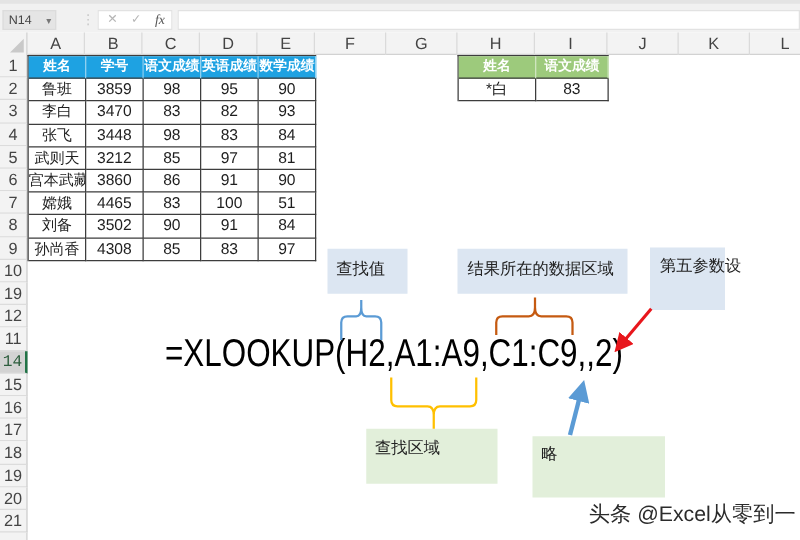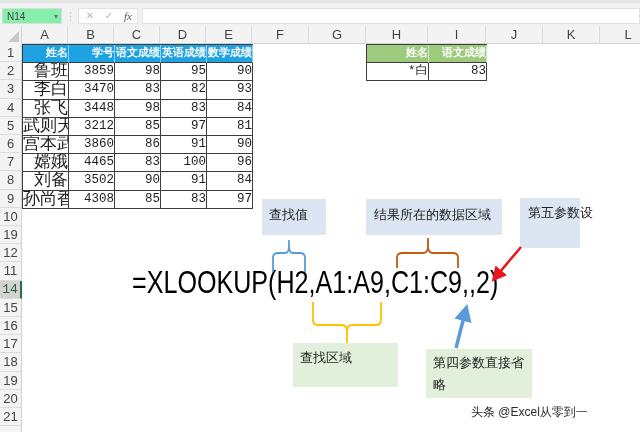--- a/index.html
+++ b/index.html
@@ -2,21 +2,21 @@
 <html style="--blue: #1ea2e2; --green: #9dca7c; --cblue: #dce6f2; --cgreen: #e2efda; --sel: #217346;"><head>
 <meta charset="utf-8">
 <style>
   html, body { margin:0; padding:0; }
   body { width:640px; height:432px; overflow:hidden; position:relative; background:#ffffff;
          font-family:"Liberation Sans","DejaVu Sans",sans-serif; color:#222; }
   .abs { position:absolute; }
 
   
   .toolbar { left:0; top:0; width:640px; height:26px; background:#f1f1f1; border-top:3px solid #e4e4e4; box-sizing:border-box; }
-  .namebox { left:2px; top:8px; width:60px; height:16px; background:#86efac; border:1px solid #dcdcdc; box-sizing:border-box; }
+  .namebox { left:2px; top:8px; width:43px; height:16px; background:#e5e5e5; border:1px solid #dcdcdc; box-sizing:border-box; }
   .namebox-text { position:absolute; left:4px; top:1px; font-size:10px; color:#444; line-height:13px; }
   .namebox-arrow { position:absolute; right:3px; top:1px; font-size:8px; color:#777; line-height:13px; }
   .sep-dots { left:65px; top:8px; width:6px; height:16px; font-size:11px; color:#c8c8c8; line-height:16px; text-align:center; }
   .btn-group { left:78px; top:8px; width:60px; height:16px; background:#fff; border:1px solid #e2e2e2; box-sizing:border-box; }
   .tb-btn { position:absolute; top:0; width:18px; height:14px; font-size:10px; line-height:14px; text-align:center; color:#b5b5b5; }
   .tb-btn.fx { color:#555; font-style:italic; font-family:"Liberation Serif",serif; font-size:11px; }
   .formula-input { left:142px; top:8px; width:498px; height:16px; background:#fff; border:1px solid #e2e2e2; box-sizing:border-box;
                    font-size:11px; line-height:14px; padding-left:4px; color:#222; }
 
   
@@ -28,34 +28,34 @@
   .rowhead-bar { left:0; top:44px; width:22px; height:388px; background:#f3f3f3; border-right:1px solid #d2d2d2; box-sizing:border-box; }
   .rowhead { left:0; width:22px; height:18.2px; font-size:13px; line-height:18px; text-align:center; color:#444;
              border-bottom:1px solid #dcdcdc; border-right:1px solid #d2d2d2; box-sizing:border-box; background:#f3f3f3; }
   .rowhead.selected { background:#d3d3d3; border-right:2px solid var(--sel, #217346); color:#2f5f3f;font-family:Liberation Mono, monospace; }
 
   
   .grid { display:grid; border-left:1px solid #3d3d3d; border-top:1px solid #3d3d3d; box-sizing:border-box; }
   .main-table { left:22px; top:44px; grid-template-columns:46px 46px 46px 46px 46px; grid-auto-rows:18.2px; }
   .lookup-table { left:366px; top:44px; grid-template-columns:62px 58px; grid-auto-rows:18.2px; }
   .cell { border-right:1px solid #3d3d3d; border-bottom:1px solid #3d3d3d; box-sizing:border-box;
-          font-size:12.5px; line-height:17px; text-align:right; white-space:nowrap; overflow:hidden; color:#1e1e1e;font-family:Liberation Mono, monospace; }
+          font-size:12.5px; line-height:17px; text-align:center; white-space:nowrap; overflow:hidden; color:#1e1e1e; }
   .cell.hdr-blue { background:var(--blue, #1ea2e2); color:#fff; font-weight:bold; font-size:11px; border-right:1px solid #8fd0f0; }
   .cell.hdr-green { background:var(--green, #9dca7c); color:#fff; font-weight:bold; font-size:11px; border-right:1px solid #cfe5bf; }
-  .cell.name { font-size:17px; }
+  .cell.name { font-size:12px; }
 
   
   .callout { box-sizing:border-box; font-size:13px; color:#222; }
   .callout.blue { background:var(--cblue, #dce6f2); }
   .callout.green { background:var(--cgreen, #e2efda); }
   .callout .line { display:block; line-height:22px; white-space:nowrap; }
   .formula-anno { left:132px; top:265px; font-size:31px; line-height:36px; color:#000; white-space:nowrap;
                   transform:scaleX(0.81); transform-origin:left top; }
   .overlay { left:0; top:0; width:640px; height:432px; pointer-events:none; }
-  .watermark { left:471px; top:402px; font-size:12px; line-height:20px; color:#2b2b2b; white-space:nowrap;
+  .watermark { left:471px; top:402px; font-size:17px; line-height:20px; color:#2b2b2b; white-space:nowrap;
                text-shadow:0 0 2px #fff, 0 0 2px #fff; }
 </style>
 </head>
 <body>
 
 <div class="abs toolbar"></div>
 <div class="abs namebox">
   <span class="namebox-text">N14</span>
   <span class="namebox-arrow">▾</span>
 </div>
@@ -141,21 +141,21 @@
   <div class="cell name">宫本武藏</div>
   <div class="cell">3860</div>
   <div class="cell">86</div>
   <div class="cell">91</div>
   <div class="cell">90</div>
 
   <div class="cell name">嫦娥</div>
   <div class="cell">4465</div>
   <div class="cell">83</div>
   <div class="cell">100</div>
-  <div class="cell">96</div>
+  <div class="cell">51</div>
 
   <div class="cell name">刘备</div>
   <div class="cell">3502</div>
   <div class="cell">90</div>
   <div class="cell">91</div>
   <div class="cell">84</div>
 
   <div class="cell name">孙尚香</div>
   <div class="cell">4308</div>
   <div class="cell">85</div>
@@ -176,21 +176,20 @@
 <div class="abs callout blue" style="left:366px;top:199px;width:136px;height:36px;padding:5px 0 0 8px">
   <span class="line">结果所在的数据区域</span>
 </div>
 <div class="abs callout blue" style="left:520px;top:198px;width:60px;height:50px;padding:4px 0 0 8px">
   <span class="line">第五参数设</span>
 </div>
 <div class="abs callout green" style="left:293px;top:343px;width:105px;height:44px;padding:4px 0 0 7px">
   <span class="line">查找区域</span>
 </div>
 <div class="abs callout green" style="left:426px;top:349px;width:106px;height:49px;padding:3px 0 0 7px">
-  <span class="line">第四参数直接省</span>
   <span class="line">略</span>
 </div>
 
 <div class="abs formula-anno">=XLOOKUP(H2,A1:A9,C1:C9,,2)</div>
 
 <svg class="abs overlay" viewBox="0 0 640 432" width="640" height="432">
   <defs>
     <marker id="head-red" markerWidth="6" markerHeight="6" refX="4.5" refY="3" orient="auto" markerUnits="strokeWidth">
       <path d="M0,0 L6,3 L0,6 z" fill="#e8161c"></path>
     </marker>

